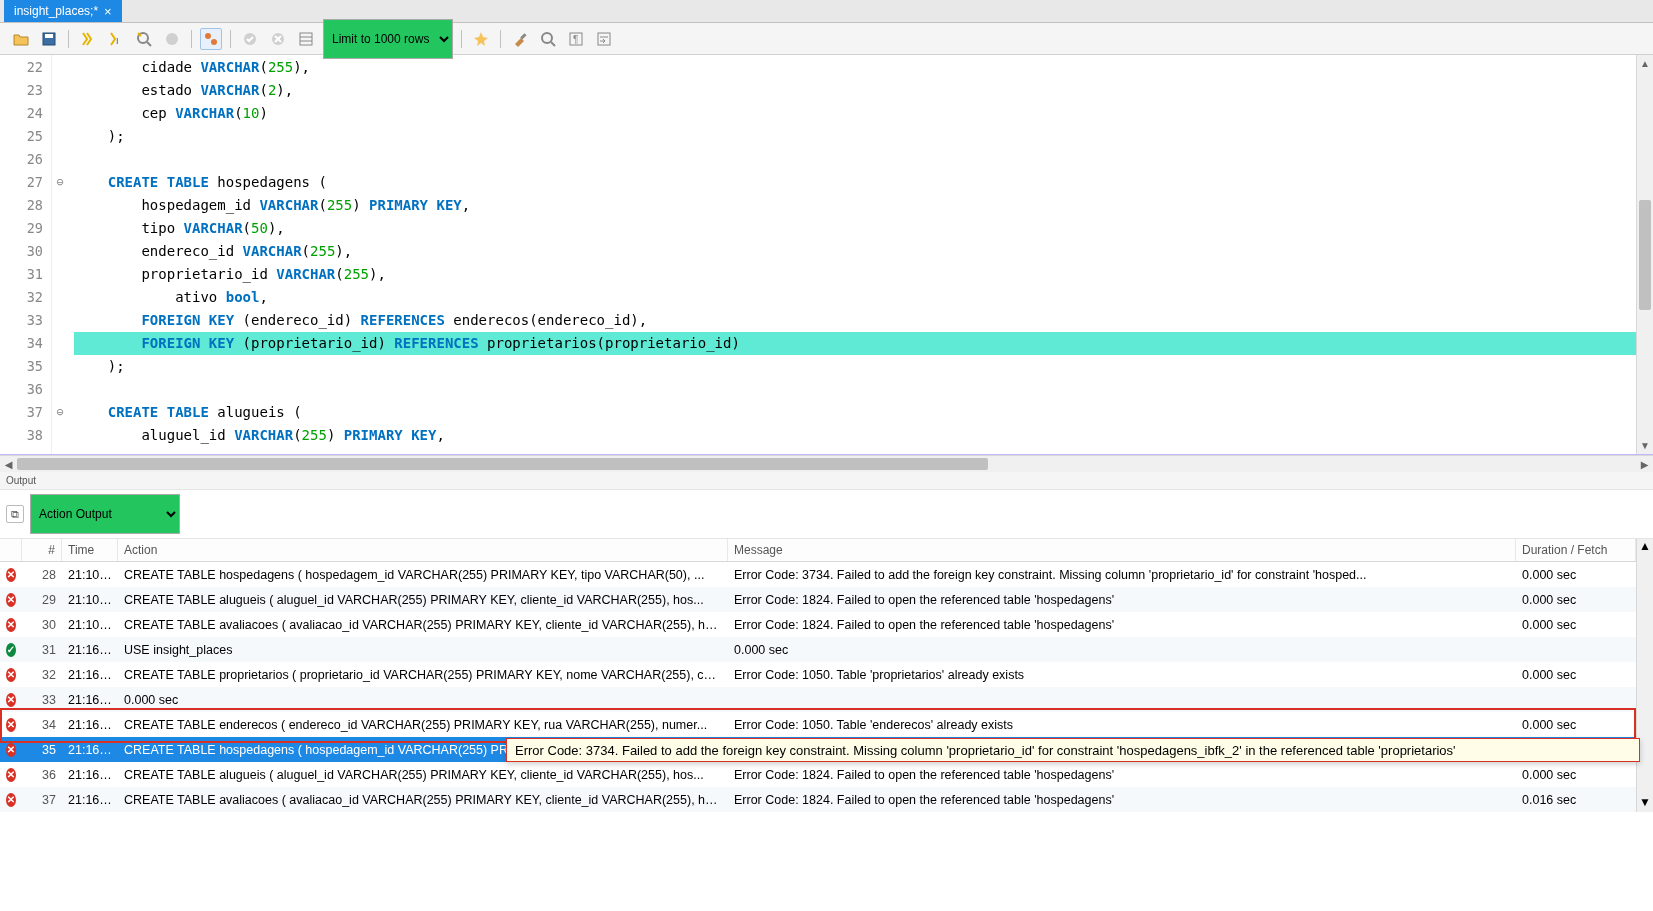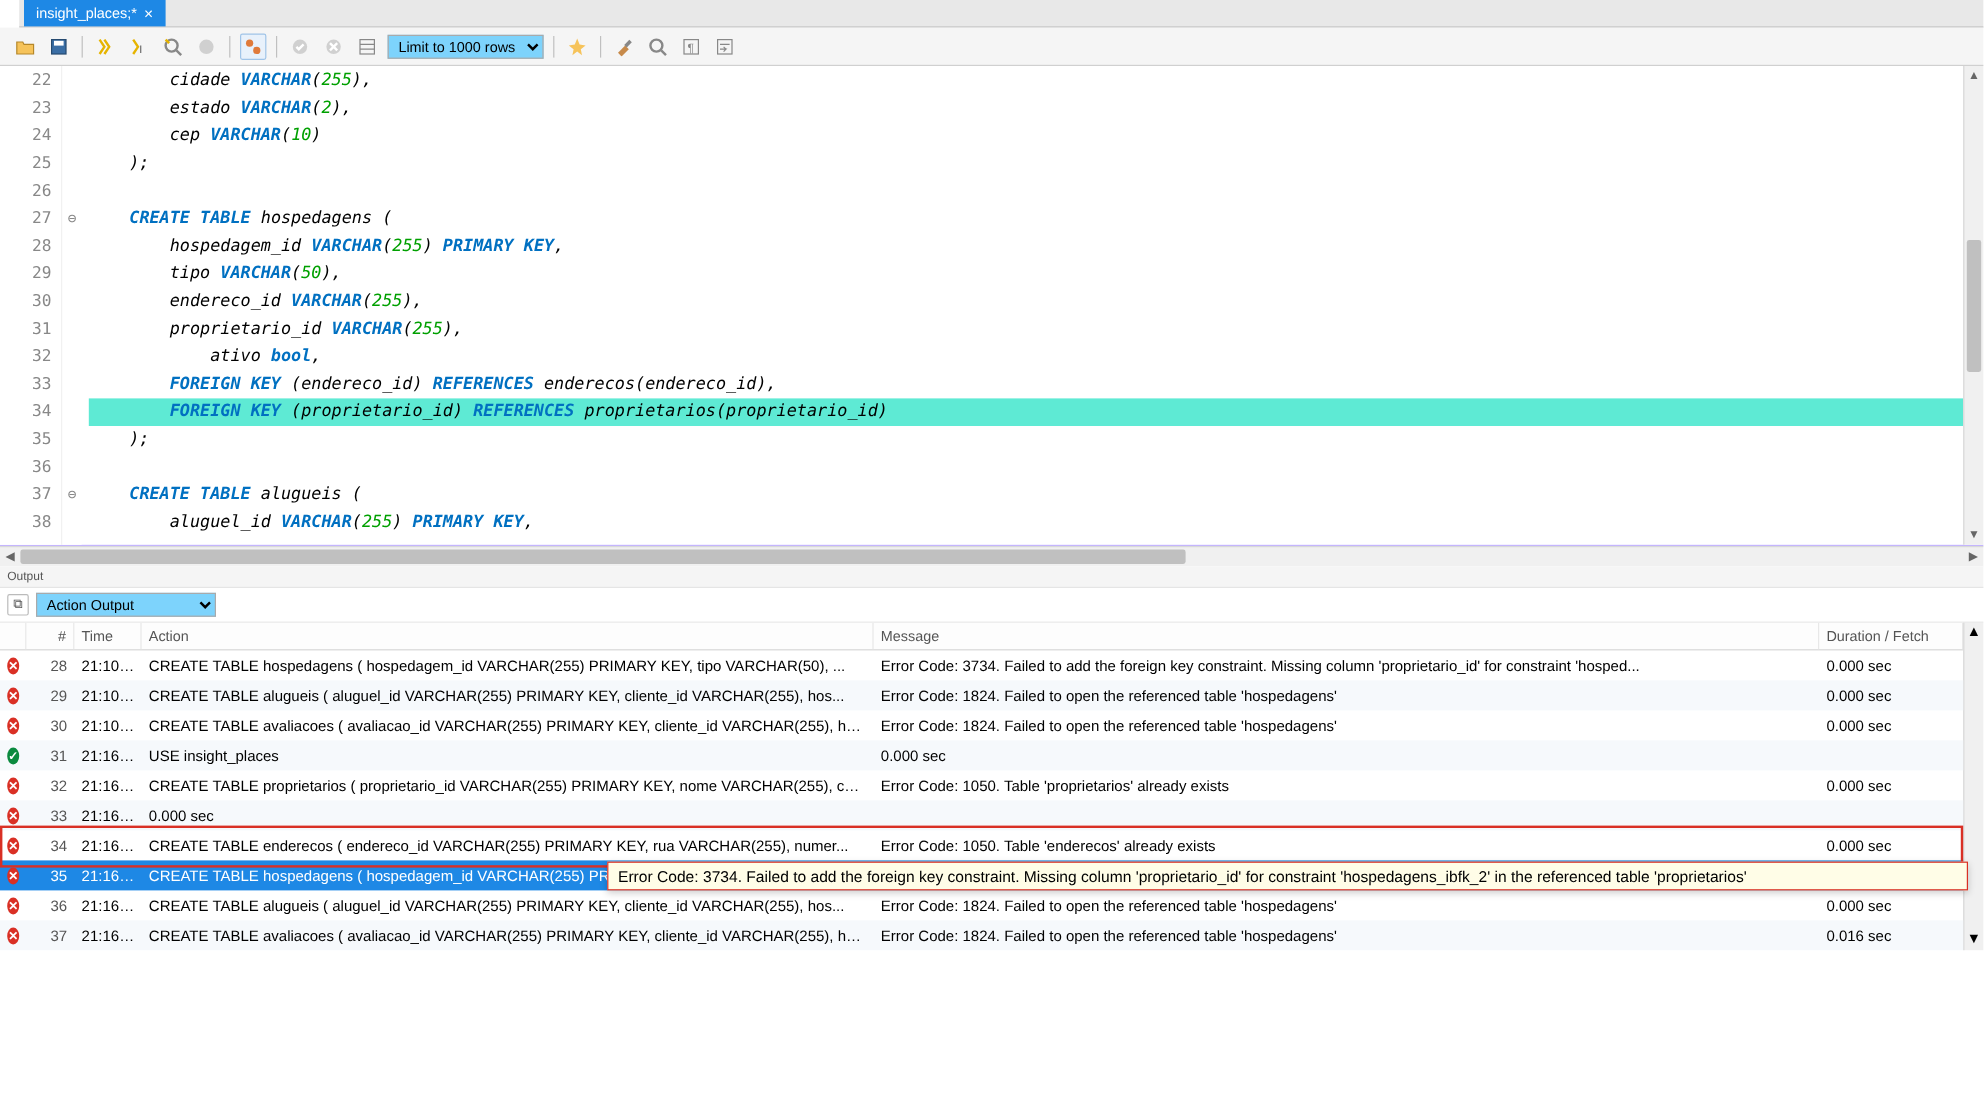--- a/index.html
+++ b/index.html
@@ -1,27 +1,27 @@
 <!DOCTYPE html>
 <html><head>
 <meta charset="utf-8">
 <style>
 * { box-sizing: border-box; margin: 0; padding: 0; }
 body { font-family: "Segoe UI", Tahoma, sans-serif; font-size: 12px; background: #fff; color: #000; width: 1653px; }
-.tab-bar { background: #e8e8e8; height: 23px; display: flex; align-items: flex-end; padding-left: 4px; border-bottom: 1px solid #c0c0c0; margin-left: 16px;}
+.tab-bar { background: #e8e8e8; height: 23px; display: flex; align-items: flex-end; padding-left: 4px; border-bottom: 1px solid #c0c0c0;}
 .tab { background: #1e88e5; color: #fff; padding: 3px 10px; font-size: 12px; display: flex; align-items: center; gap: 6px; height: 22px;}
 .tab .close { font-size: 13px; cursor: pointer; }
 .toolbar { background: #f5f5f5; border-bottom: 1px solid #d0d0d0; height: 32px; display: flex; align-items: center; padding: 0 10px; gap: 6px; }
 .tb-btn { width: 22px; height: 22px; display: flex; align-items: center; justify-content: center; border: 1px solid transparent; border-radius: 2px; cursor: pointer; }
 .tb-sep { width: 1px; height: 18px; background: #c0c0c0; margin: 0 2px; }
-.tb-select { font-size: 12px; height: 20px; border: 1px solid #aaa; padding: 0 4px; background: #7dd3fc; min-width:130px; }
+.tb-select { font-size: 12px; height: 40px; border: 1px solid #aaa; padding: 0 4px; background: #22c55e; min-width:130px; }
 .editor-wrap { display: flex; height: 400px; border-bottom: 1px solid #c4b5fd; position: relative;}
 .gutter { width: 52px; background: #fff; text-align: right; padding-right: 8px; color: #888; font-family: Consolas, monospace; font-size: 13.5px; line-height: 23px; border-right: 1px solid #eee; padding-top:1px;}
 .fold-gutter { width: 16px; background: #fff; font-family: Consolas, monospace; font-size: 12px; line-height: 23px; color: #888; text-align:center; padding-top:1px;}
-.code { flex: 1; font-family: Consolas, monospace; font-size: 14px; line-height: 23px; white-space: pre; overflow: hidden; padding-top:1px; padding-left:6px;font-style:italic;}
+.code { flex: 1; font-family: Consolas, monospace; font-size: 14px; line-height: 23px; white-space: pre; overflow: hidden; padding-top:1px; padding-left:6px;}
 .code .kw { color: #0070C1; font-weight:bold;}
 .code .num { color: #00A000; }
 .code-line { height: 23px; }
 .code-line.hl { background: #5eead4; }
 .vscroll { width: 17px; background: #f0f0f0; border-left: 1px solid #d8d8d8; display:flex; flex-direction:column; align-items:center;}
 .vscroll .arrow { height:17px; font-size:10px; color:#666; display:flex; align-items:center; justify-content:center;}
 .vscroll .track { flex:1; width:100%; position:relative;}
 .vscroll .thumb { position:absolute; left:2px; right:2px; top:35%; height:110px; background:#c0c0c0; border-radius:2px;}
 .hscroll { height: 17px; background: #f0f0f0; border-top:1px solid #d8d8d8; display:flex; align-items:center;}
 .hscroll .arrow { width:17px; font-size:10px; color:#666; display:flex; align-items:center; justify-content:center;}

